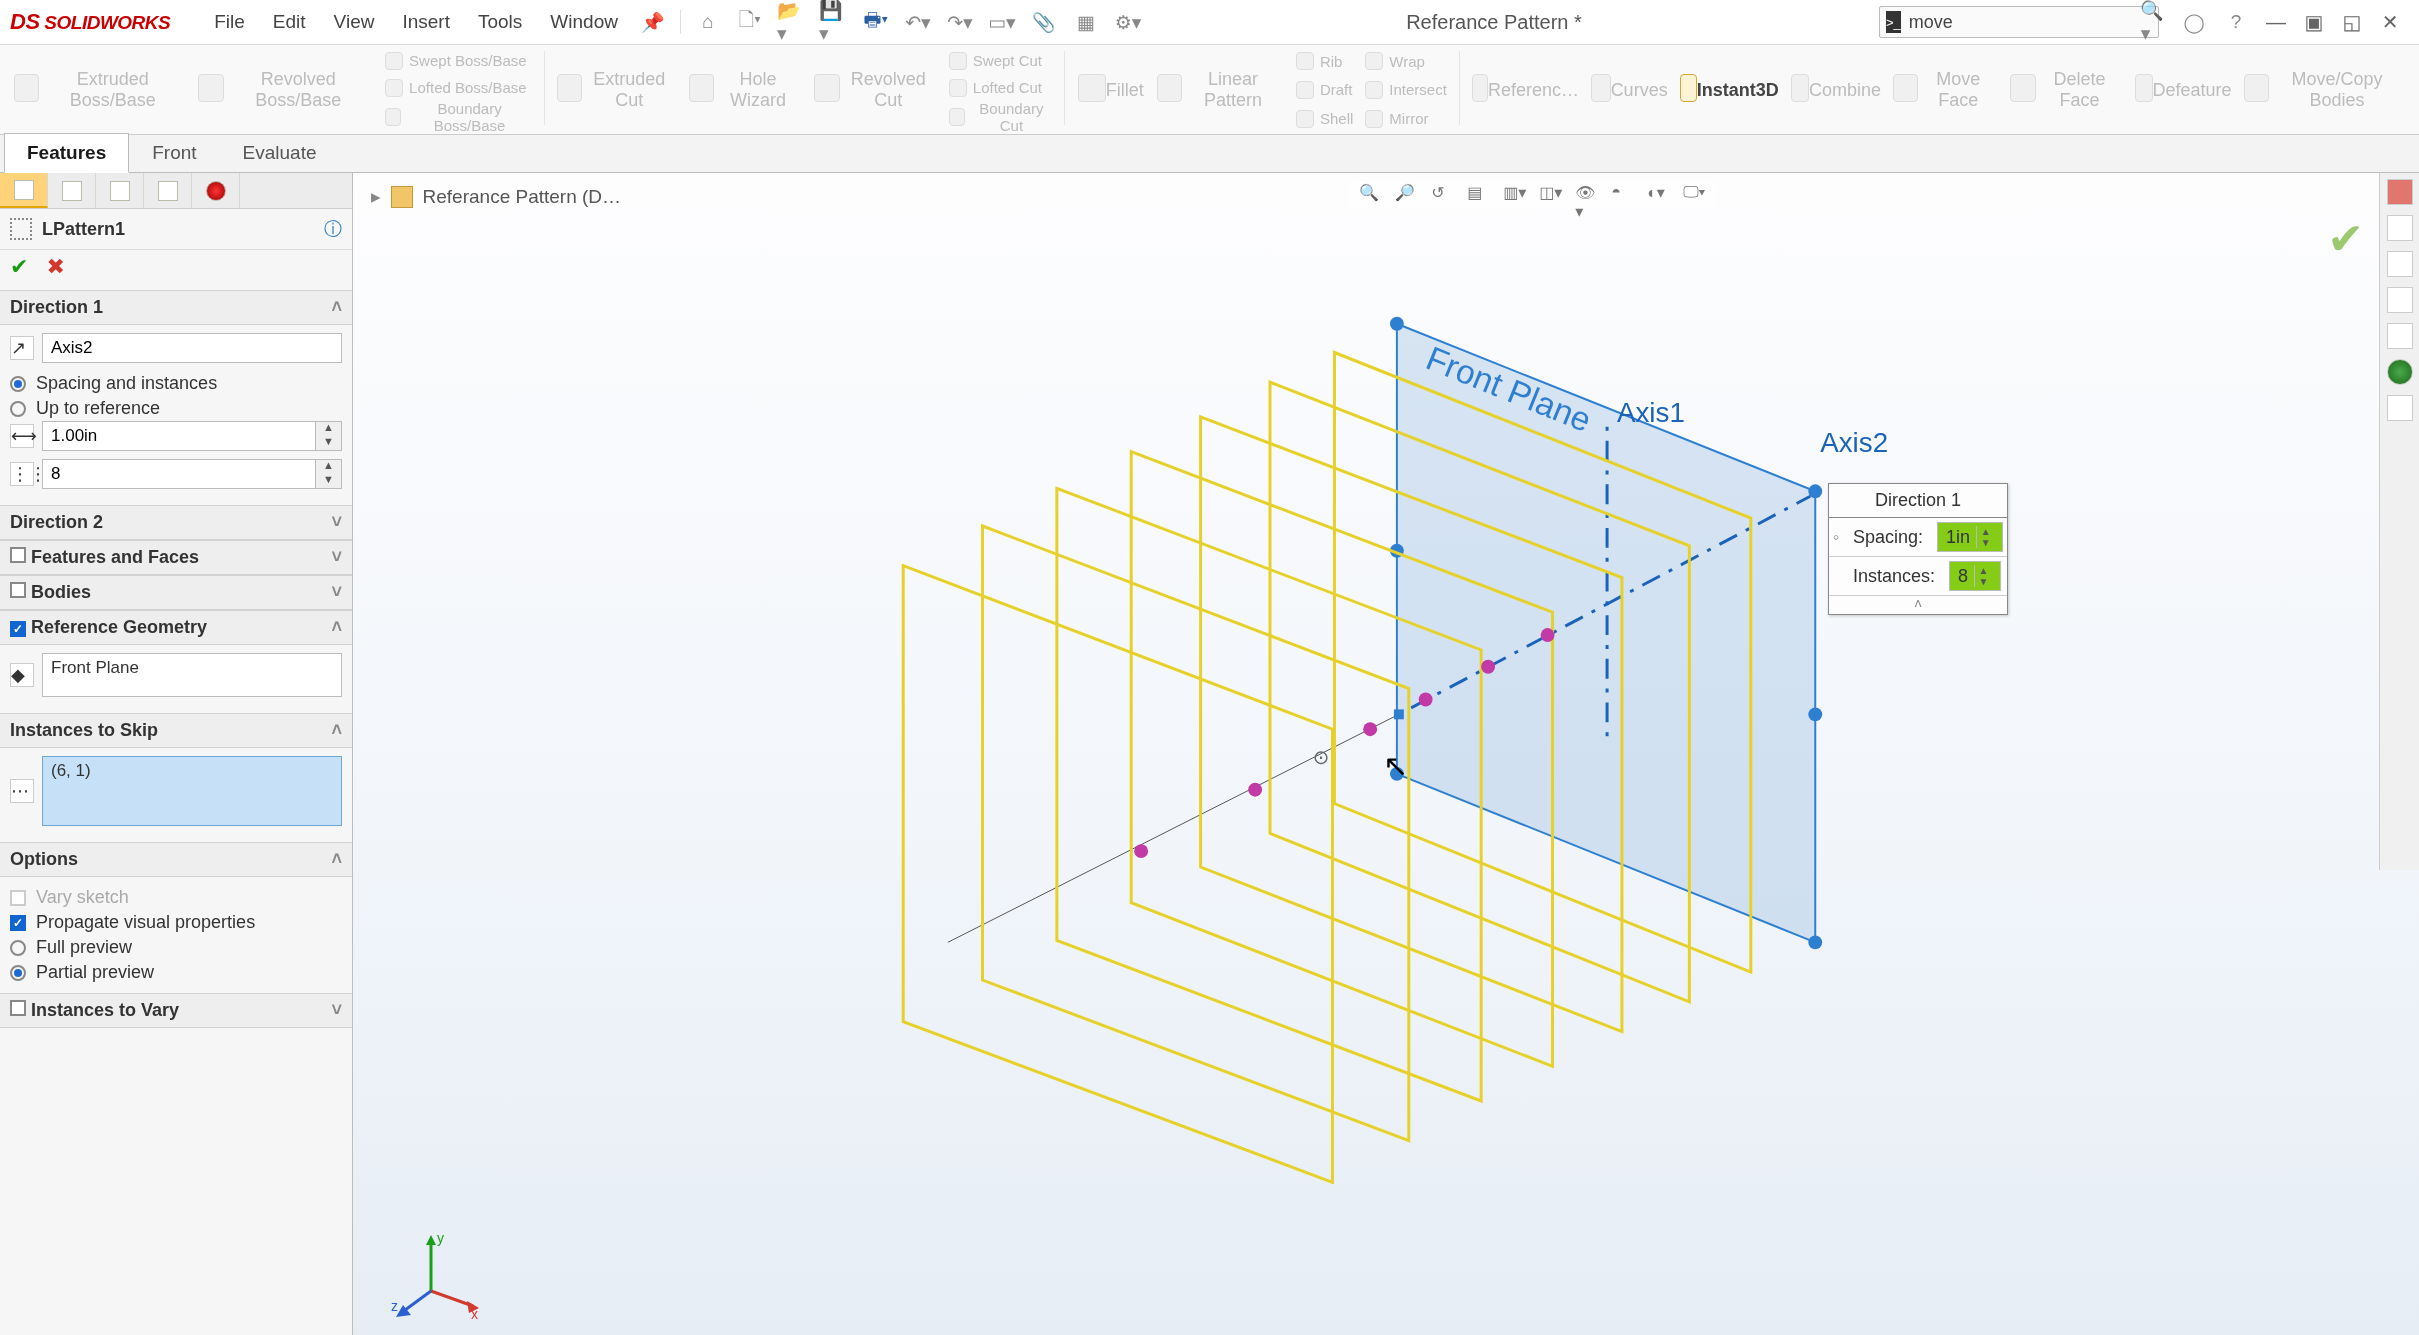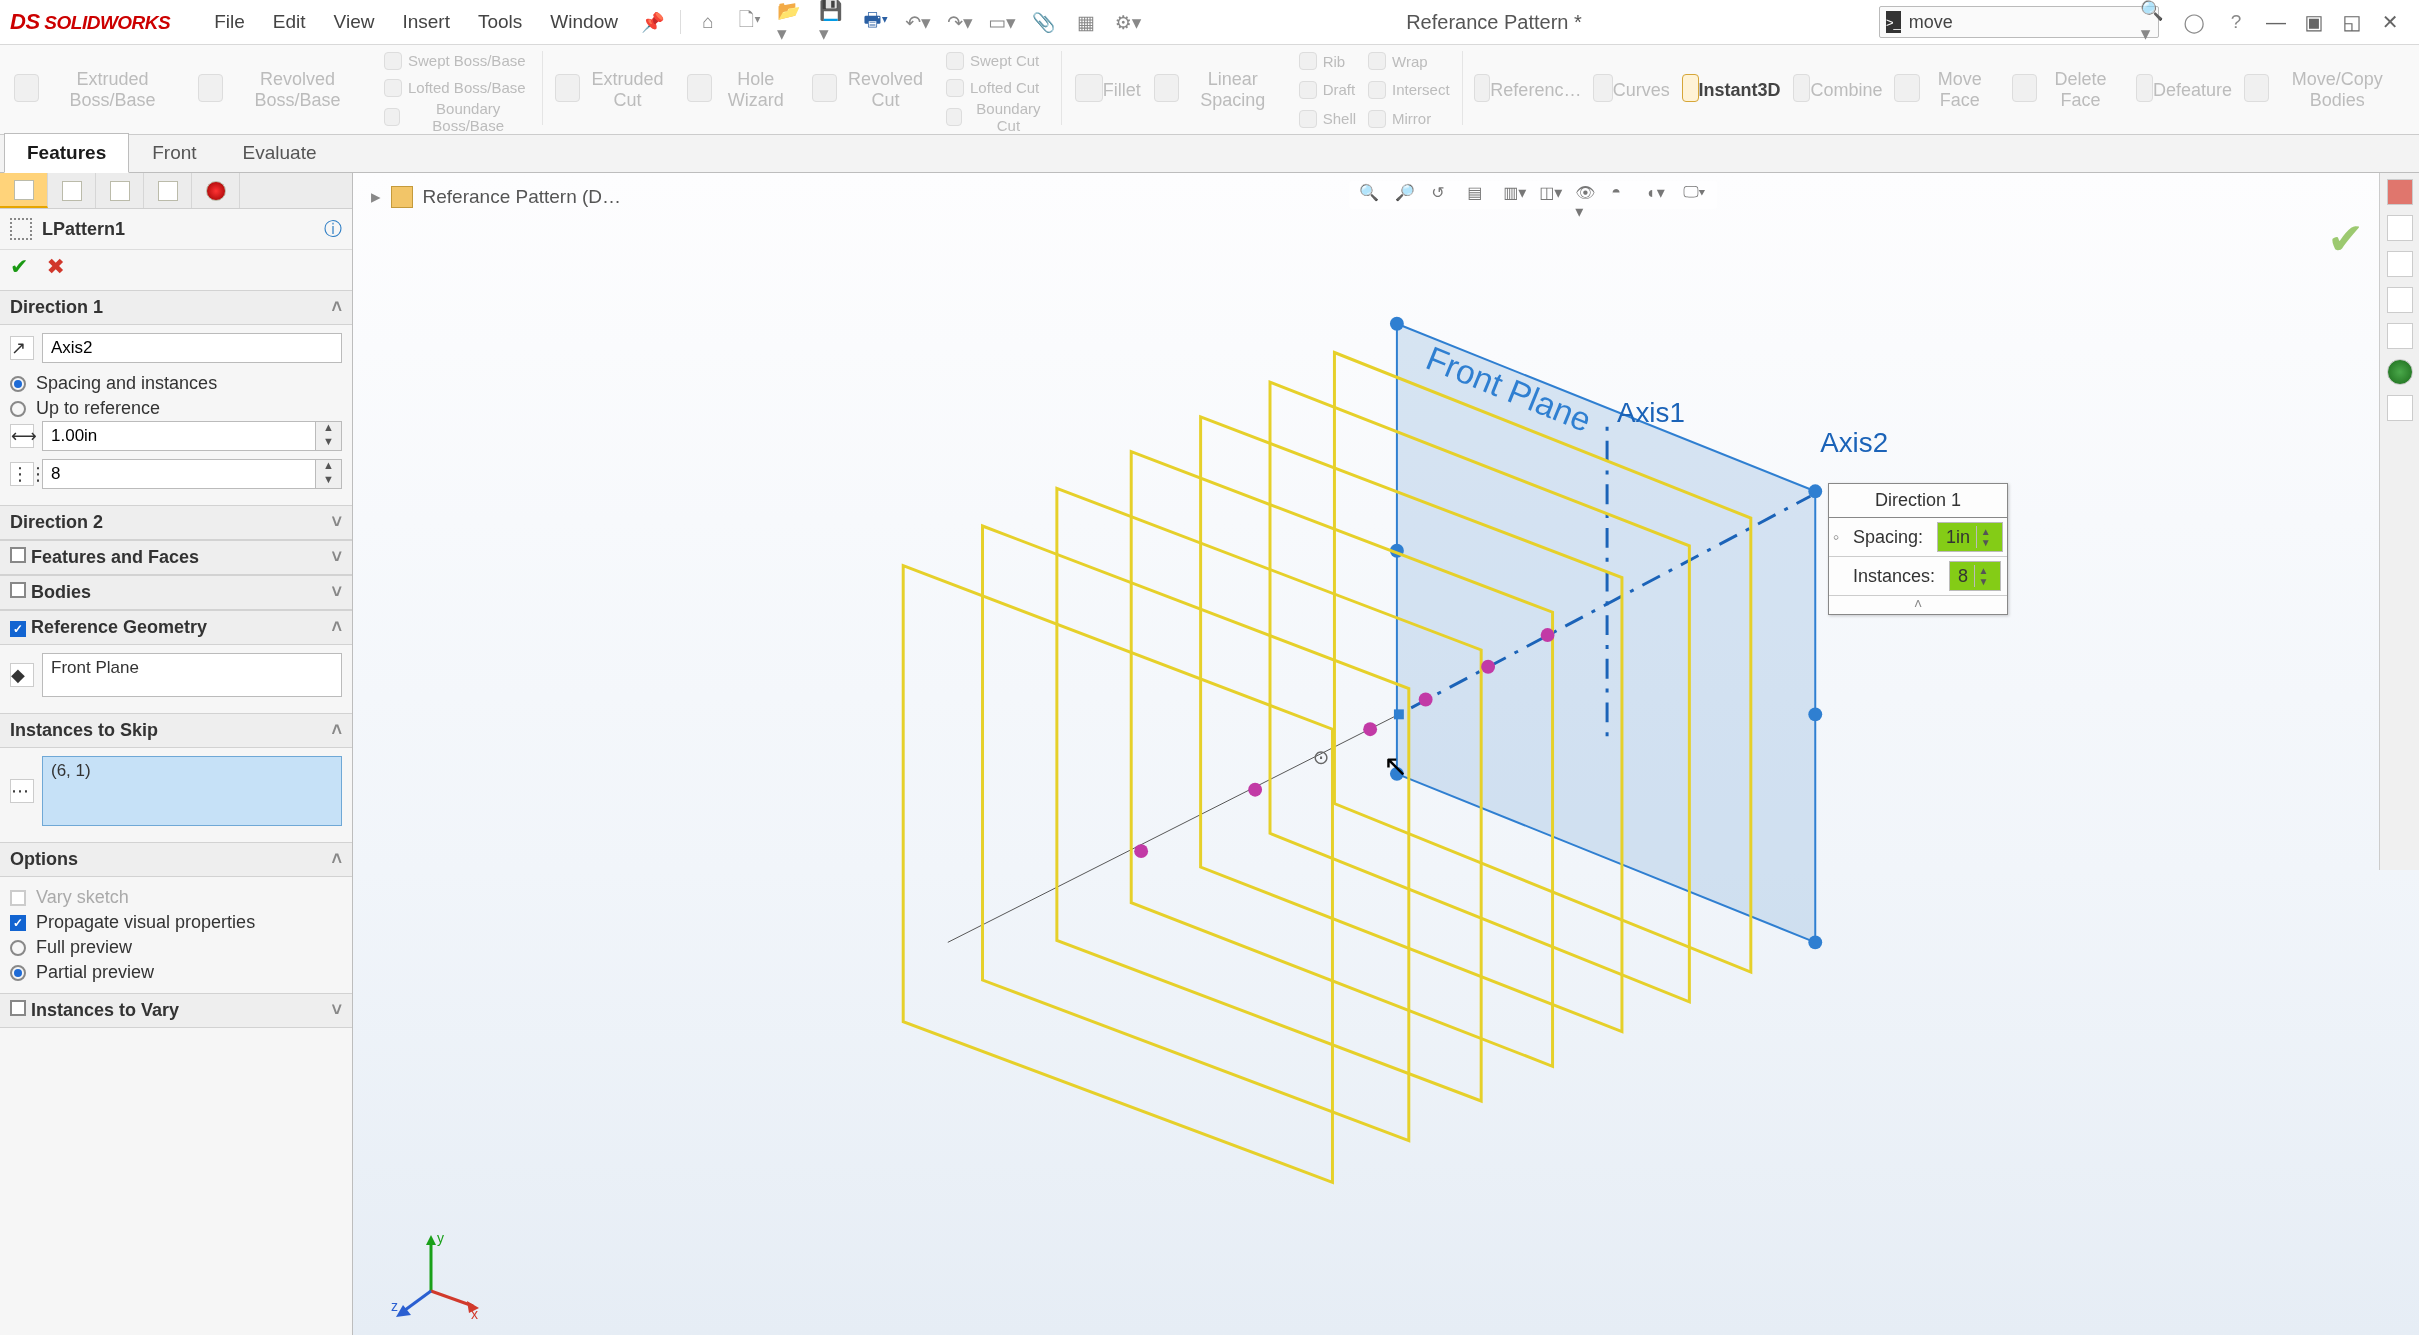--- a/index.html
+++ b/index.html
@@ -197,21 +197,21 @@
         <span>Boundary Cut</span>
       </div>
   </div>
   <span class="rib-sep"></span>
   <div class="rib-btn">
       <span class="ico"></span>
       <span>Fillet</span>
     </div>
   <div class="rib-btn">
       <span class="ico"></span>
-      <span>Linear Spacing</span>
+      <span>Linear Pattern</span>
     </div>
   <div class="rib-col">
     <div class="rib-btn small">
         <span class="ico"></span>
         <span>Rib</span>
       </div>
     <div class="rib-btn small">
         <span class="ico"></span>
         <span>Draft</span>
       </div>

